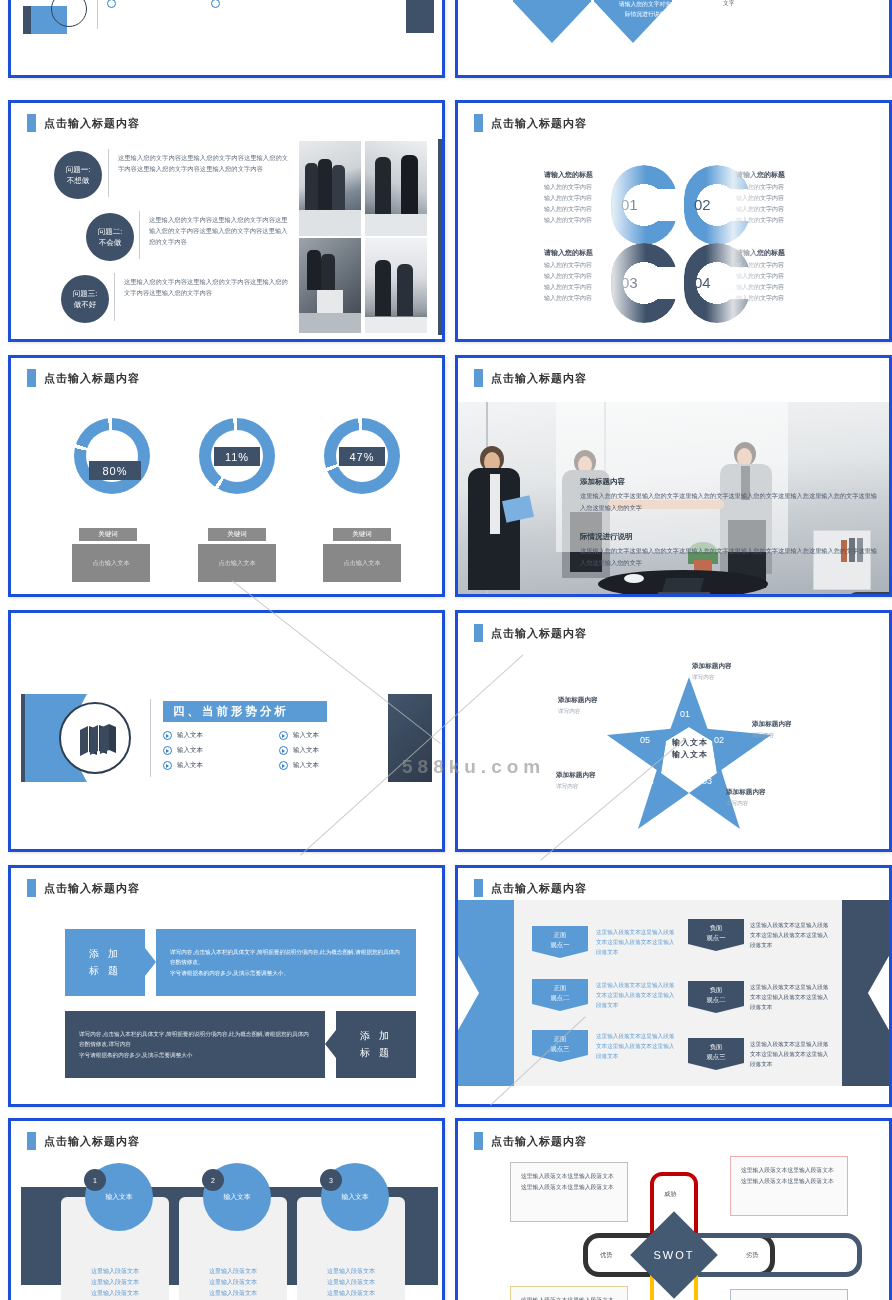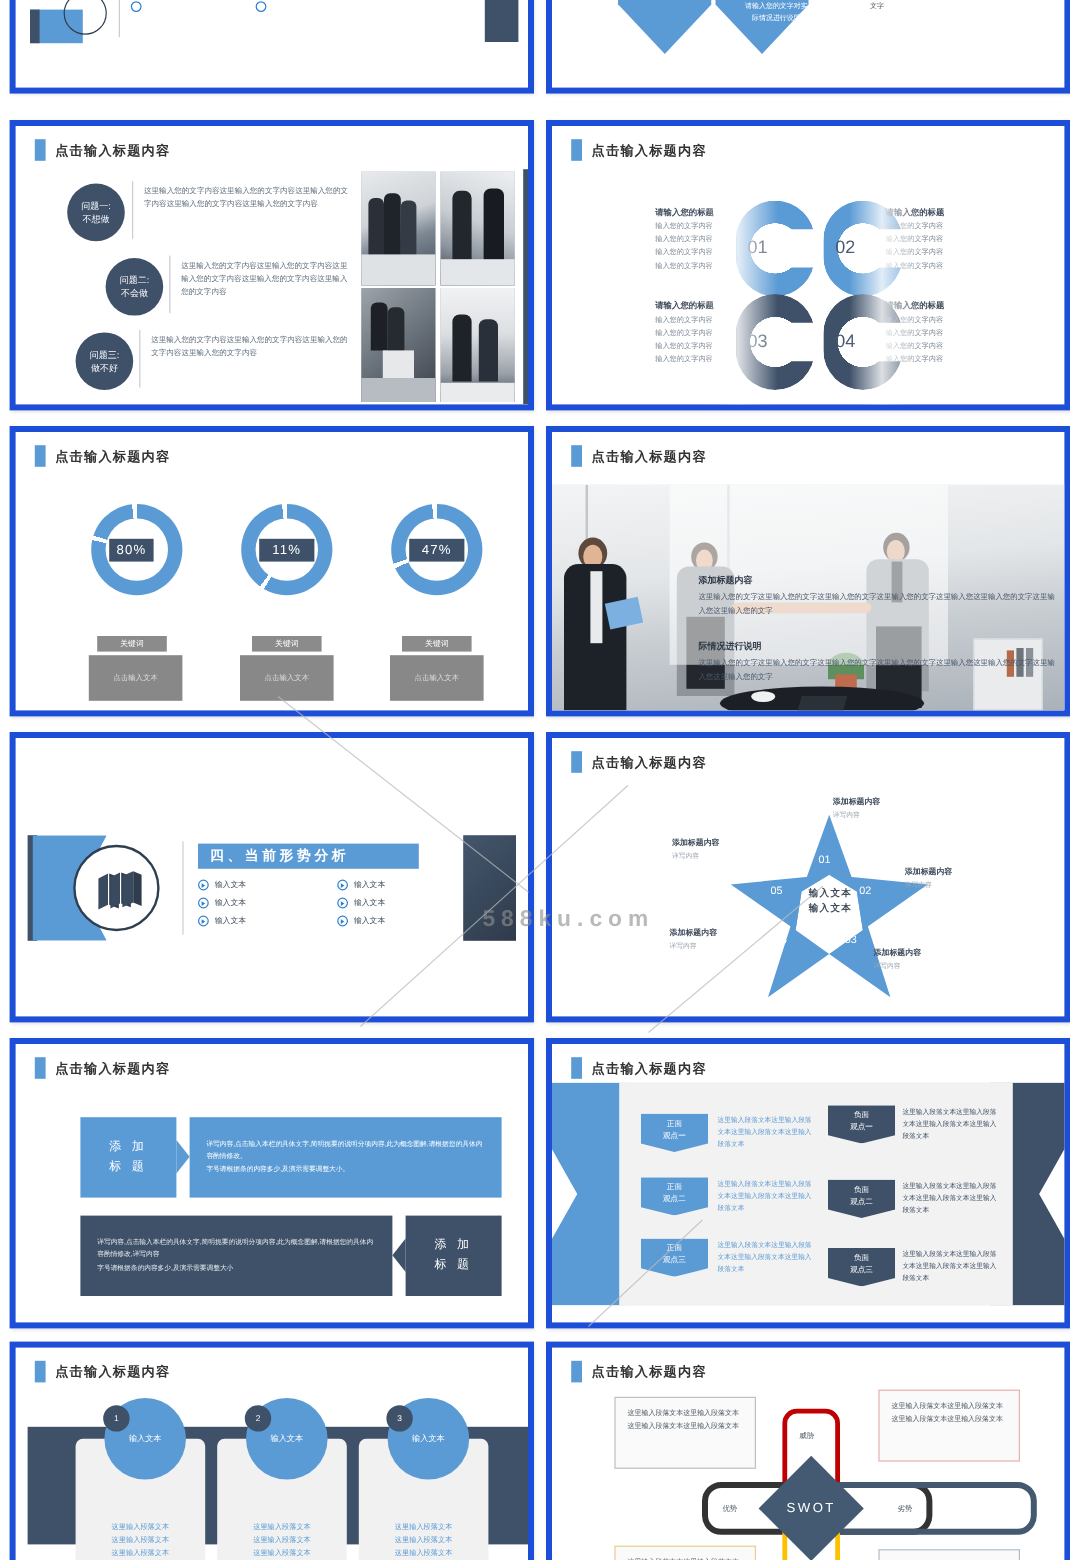--- a/index.html
+++ b/index.html
@@ -6,21 +6,21 @@
   html,body{ background:#ffffff; }
   body{
     width:892px; height:1300px; position:relative; overflow:hidden;
     font-family:"Liberation Sans","DejaVu Sans",sans-serif;
   }
   .grid{ position:absolute; inset:0; }
 
   
   .slide{
     position:absolute; background:#fff;
-    border:5px solid #1d4ed8;
+    border:3px solid #1d4ed8;
     box-shadow:1px 1px 3px rgba(0,0,0,.13);
     overflow:hidden;
   }
   .stitle{ position:absolute; left:16px; top:11px; display:flex; align-items:center; gap:8px; }
   .stitle .bar{ width:9px; height:18px; background:#5b9bd5; }
   .stitle .txt{ font-size:11px; font-weight:bold; color:#333; letter-spacing:1px; white-space:nowrap; }
 
   .dark{ color:#3d5066; }
   .blue{ color:#5b9bd5; }
 
@@ -285,21 +285,21 @@
 
 <div class="slide" style="left:8px;top:355px;width:437px;height:242px;">
   <div class="stitle">
     <div class="bar"></div>
     <div class="txt">点击输入标题内容</div>
   </div>
 
   <div class="donut" style="left: 63px; top: 60px; background: conic-gradient(rgb(91, 155, 213) 0deg, rgb(91, 155, 213) 282deg, rgb(255, 255, 255) 282deg, rgb(255, 255, 255) 288deg, rgb(91, 155, 213) 288deg, rgb(91, 155, 213) 354deg, rgb(255, 255, 255) 354deg, rgb(255, 255, 255) 360deg);" id="donut0">
         <div class="hole"></div>
       </div>
-  <div class="pctbox" style="left:78px;top:89px;width:37px;height:19px;">80%</div>
+  <div class="pctbox" style="left:78px;top:103px;width:52px;height:19px;">80%</div>
 
   <div class="donut" style="left: 188px; top: 60px; background: conic-gradient(rgb(91, 155, 213) 0deg, rgb(91, 155, 213) 210deg, rgb(255, 255, 255) 210deg, rgb(255, 255, 255) 216deg, rgb(91, 155, 213) 216deg, rgb(91, 155, 213) 354deg, rgb(255, 255, 255) 354deg, rgb(255, 255, 255) 360deg);" id="donut1">
         <div class="hole"></div>
       </div>
   <div class="pctbox" style="left:203px;top:89px;width:46px;height:19px;">11%</div>
 
   <div class="donut" style="left: 313px; top: 60px; background: conic-gradient(rgb(91, 155, 213) 0deg, rgb(91, 155, 213) 246deg, rgb(255, 255, 255) 246deg, rgb(255, 255, 255) 252deg, rgb(91, 155, 213) 252deg, rgb(91, 155, 213) 354deg, rgb(255, 255, 255) 354deg, rgb(255, 255, 255) 360deg);" id="donut2">
         <div class="hole"></div>
       </div>
   <div class="pctbox" style="left:328px;top:89px;width:46px;height:19px;">47%</div>
@@ -376,21 +376,21 @@
         <path d="M2,6 L10,2 L10,28 L2,32 Z" fill="#3a4a5e"></path>
         <path d="M11,2 L19,5 L19,31 L11,28 Z" fill="#2e3c4d"></path>
         <path d="M12,5 L20,1 L20,27 L12,31 Z" fill="#3a4a5e"></path>
         <path d="M21,1 L29,4 L29,30 L21,27 Z" fill="#2e3c4d"></path>
         <path d="M22,4 L31,0 L31,26 L22,30 Z" fill="#3a4a5e"></path>
         <path d="M31,0 L38,3 L38,29 L31,26 Z" fill="#2e3c4d"></path>
       </g>
     </svg>
   </div>
   <div style="position:absolute;left:139px;top:86px;width:1px;height:78px;background:#c8cdd4;"></div>
-  <div class="sd-title" style="left:152px;top:88px;width:184px;height:21px;">四、当前形势分析</div>
+  <div class="sd-title" style="left:152px;top:88px;width:164px;height:21px;">四、当前形势分析</div>
 
   <div class="sd-li" style="left:152px;top:118px;">
     <span class="playc">
           <i></i>
         </span>
     <span>输入文本</span>
       </div>
   <div class="sd-li" style="left:152px;top:133px;">
     <span class="playc">
           <i></i>

